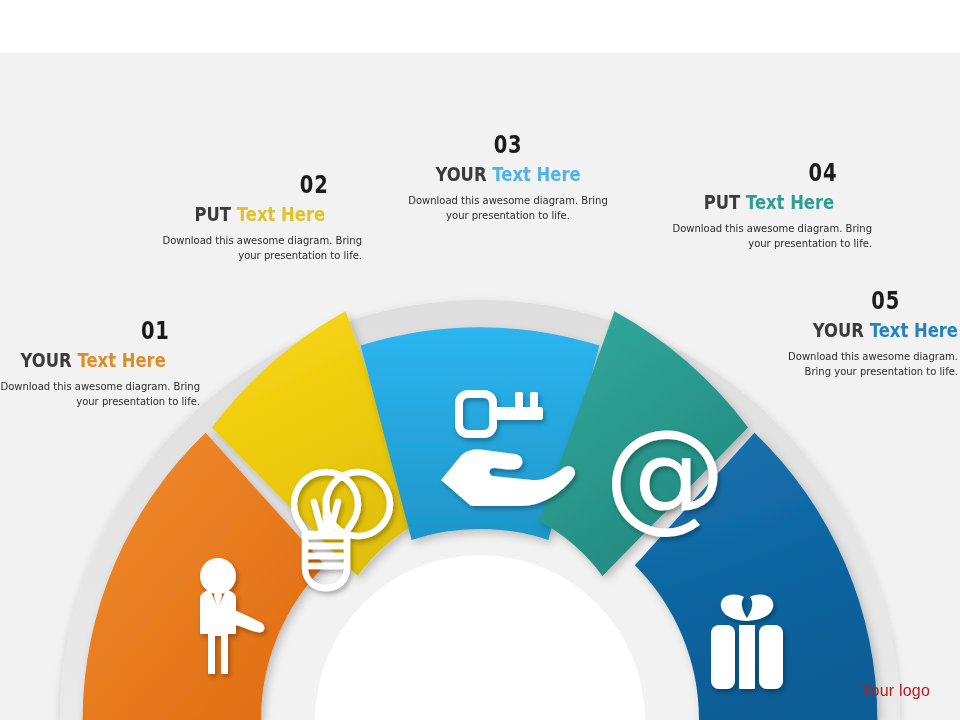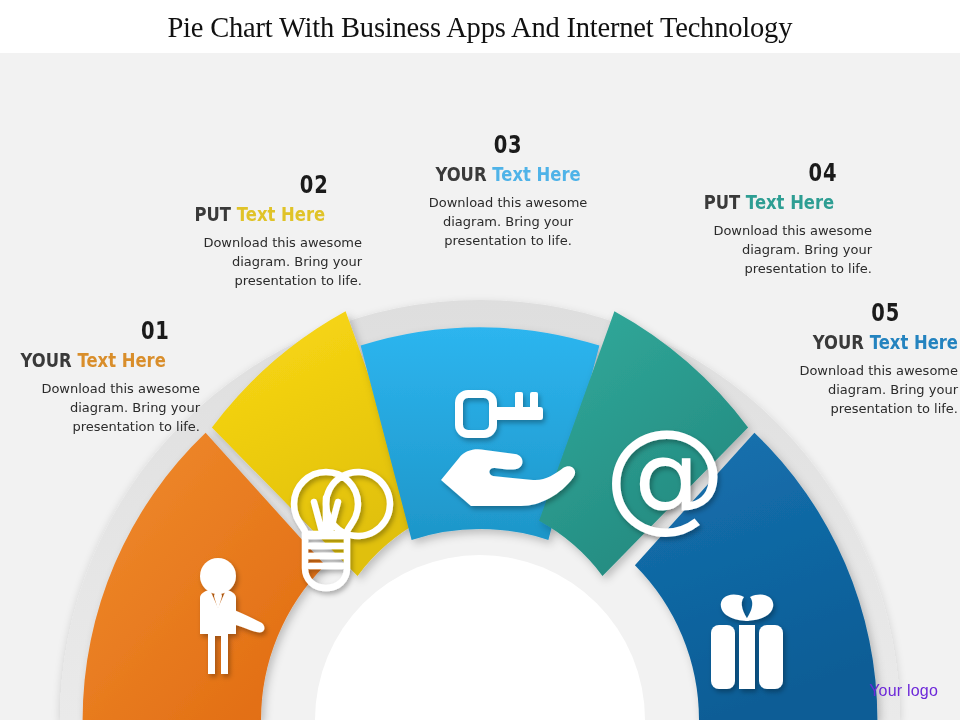--- a/index.html
+++ b/index.html
@@ -81,21 +81,21 @@
     font-size: 20px;
     line-height: 1.05;
     white-space: nowrap;
     transform: scaleX(0.82);
     transform-origin: left center;
     margin-bottom: 9px;
   }
   .callout .head .h-dark { color: #3a3a3a; }
   .callout .body {
     font-family: "DejaVu Sans", sans-serif;
-    font-size: 13px;
+    font-size: 10px;
     line-height: 1.45;
     color: #2b2b2b;
   }
 
   
   .callout.align-center { text-align: center; }
   .callout.align-center .num,
   .callout.align-center .head { transform-origin: center center; }
   .callout.align-left { text-align: right; }
   .callout.align-right { text-align: right; }
@@ -110,42 +110,39 @@
   #callout-2 { left: 152px; top: 172px; width: 210px; }
   #callout-2 .num  { margin-left: 58px; }
   #callout-2 .head { margin-left: 5px; }
 
   #callout-3 { left: 408px; top: 132px; width: 200px; }
 
   #callout-4 { left: 662px; top: 160px; width: 210px; }
   #callout-4 .num  { margin-left: 52px; }
   #callout-4 .head { margin-left: 0px; }
 
-  #callout-5 { left: 770px; top: 300px; width: 188px; text-align: right; }
+  #callout-5 { left: 770px; top: 288px; width: 188px; text-align: right; }
   #callout-5 .num  { margin-right: 58px; }
 
   
   #your-logo {
     position: absolute;
-    right: 22px;
+    right: 30px;
     bottom: 20px;
     font-family: "Liberation Sans", sans-serif;
     font-size: 16px;
-    color: #6d28d9;
+    color: #b91c1c;
     letter-spacing: 0.2px;
   }
 </style>
 </head>
 <body>
 
 <div id="slide" style="background: rgb(255, 255, 255);">
 
-  <div id="title-bar">
-    <h1 id="slide-title">Pie Chart With Business Apps And Internet Technology</h1>
-  </div>
 
   <div id="body-panel" style="background: rgb(242, 242, 242);"></div>
 
   <div id="wheel-wrap">
     <svg id="wheel-svg" width="960" height="720" viewBox="0 0 960 720" xmlns="http://www.w3.org/2000/svg">
       <defs>
         <linearGradient id="gOrange" x1="0" y1="0" x2="1" y2="1">
           <stop offset="0%" stop-color="#f08c2e"></stop>
           <stop offset="100%" stop-color="#e06a10"></stop>
         </linearGradient>

